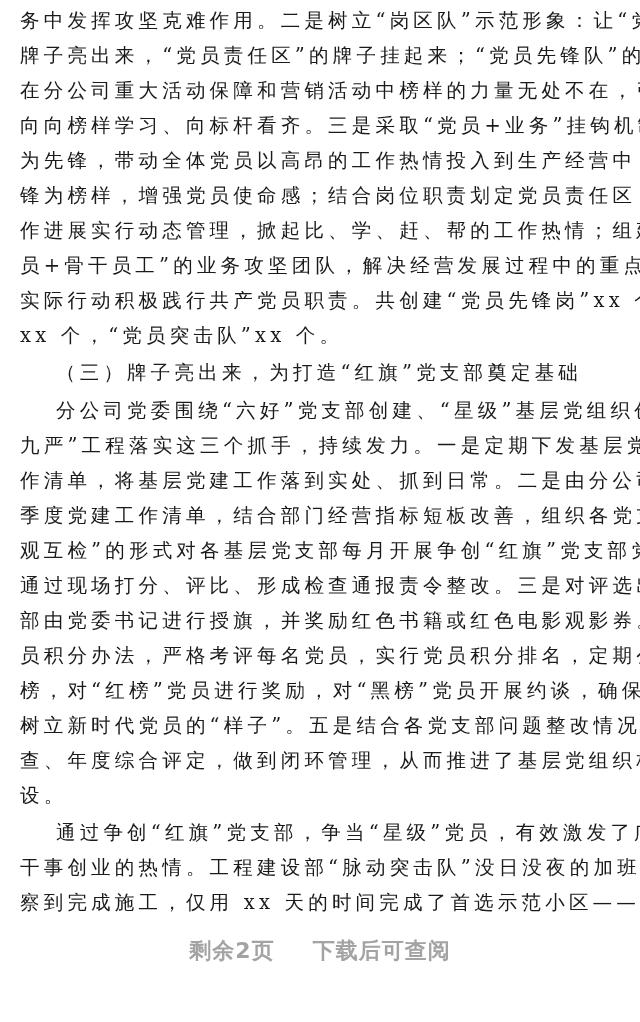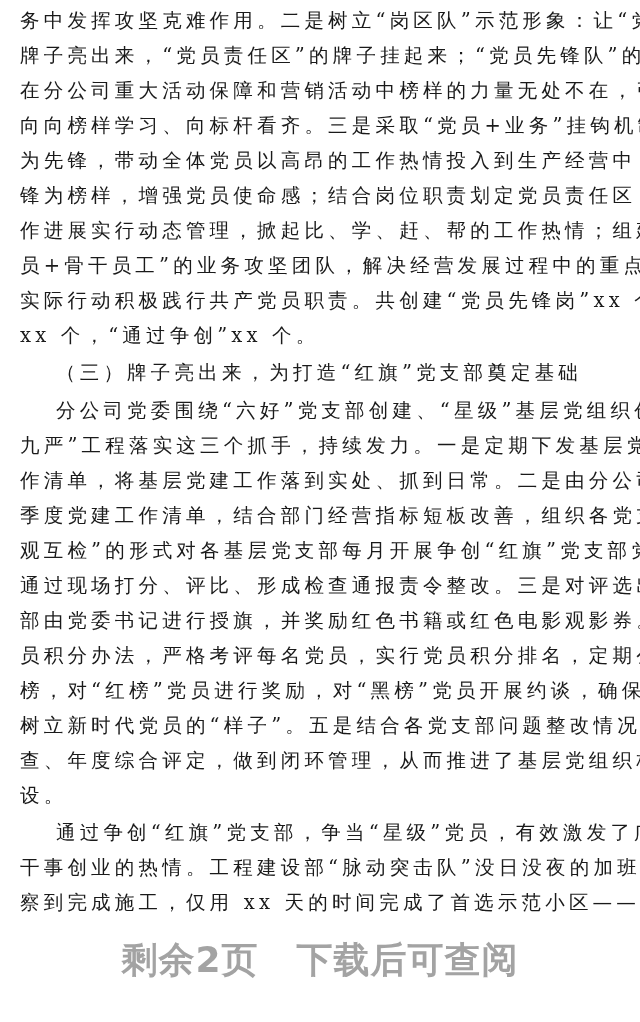--- a/index.html
+++ b/index.html
@@ -6,39 +6,39 @@
   body { width: 640px; height: 1022px; position: relative; overflow: hidden;
          font-family: "DejaVu Serif", "Liberation Serif", serif; color: #1a1a1a; }
   .page { position: absolute; left: 0; top: 0; width: 640px; }
   .line { position: absolute; left: 20px; width: 584px; height: 35px;
           font-size: 19.5px; line-height: 35px; white-space: nowrap;
           letter-spacing: 4.2px; }
   .indent { left: 56px; width: 548px; }
   .heading { left: 56px; }
   .banner { position: absolute; left: 0; top: 936px; width: 640px; text-align: center;
             font-family: "DejaVu Sans", "Liberation Sans", sans-serif; font-weight: bold;
-            font-size: 36px; color: #a3a3a3; letter-spacing: 1px; }
+            font-size: 22px; color: #a3a3a3; letter-spacing: 1px; }
   .banner span { display: inline-block; }
   .banner .gap { width: 38px; }
 </style>
 </head>
 <body>
 
 <div class="page">
   <div>
     <div class="line" style="top:3px">务中发挥攻坚克难作用。二是树立“岗区队”示范形象：让“党员先锋岗”的</div>
     <div class="line" style="top:38px">牌子亮出来，“党员责任区”的牌子挂起来；“党员先锋队”的旗帜举起来，</div>
     <div class="line" style="top:73px">在分公司重大活动保障和营销活动中榜样的力量无处不在，引导广大员工自觉</div>
     <div class="line" style="top:108px">向向榜样学习、向标杆看齐。三是采取“党员+业务”挂钩机制，以优秀党员</div>
     <div class="line" style="top:143px">为先锋，带动全体党员以高昂的工作热情投入到生产经营中，让群众以党员先</div>
     <div class="line" style="top:178px">锋为榜样，增强党员使命感；结合岗位职责划定党员责任区，对党员责任区工</div>
     <div class="line" style="top:213px">作进展实行动态管理，掀起比、学、赶、帮的工作热情；组建“部门经理+党</div>
     <div class="line" style="top:248px">员+骨干员工”的业务攻坚团队，解决经营发展过程中的重点、难点问题，以</div>
     <div class="line" style="top:283px">实际行动积极践行共产党员职责。共创建“党员先锋岗”xx 个，“党员责任区”</div>
-    <div class="line" style="top:318px">xx 个，“通过争创”xx 个。</div>
+    <div class="line" style="top:318px">xx 个，“党员突击队”xx 个。</div>
   </div>
 
   <div class="line heading" style="top:355px">（三）牌子亮出来，为打造“红旗”党支部奠定基础</div>
 
   <div>
     <div class="line indent" style="top:393px">分公司党委围绕“六好”党支部创建、“星级”基层党组织创建、“三强</div>
     <div class="line" style="top:428px">九严”工程落实这三个抓手，持续发力。一是定期下发基层党支部季度党建工</div>
     <div class="line" style="top:463px">作清单，将基层党建工作落到实处、抓到日常。二是由分公司党办牵头，按照</div>
     <div class="line" style="top:498px">季度党建工作清单，结合部门经营指标短板改善，组织各党支部党务人员以“互</div>
     <div class="line" style="top:533px">观互检”的形式对各基层党支部每月开展争创“红旗”党支部党建工作检查，</div>

